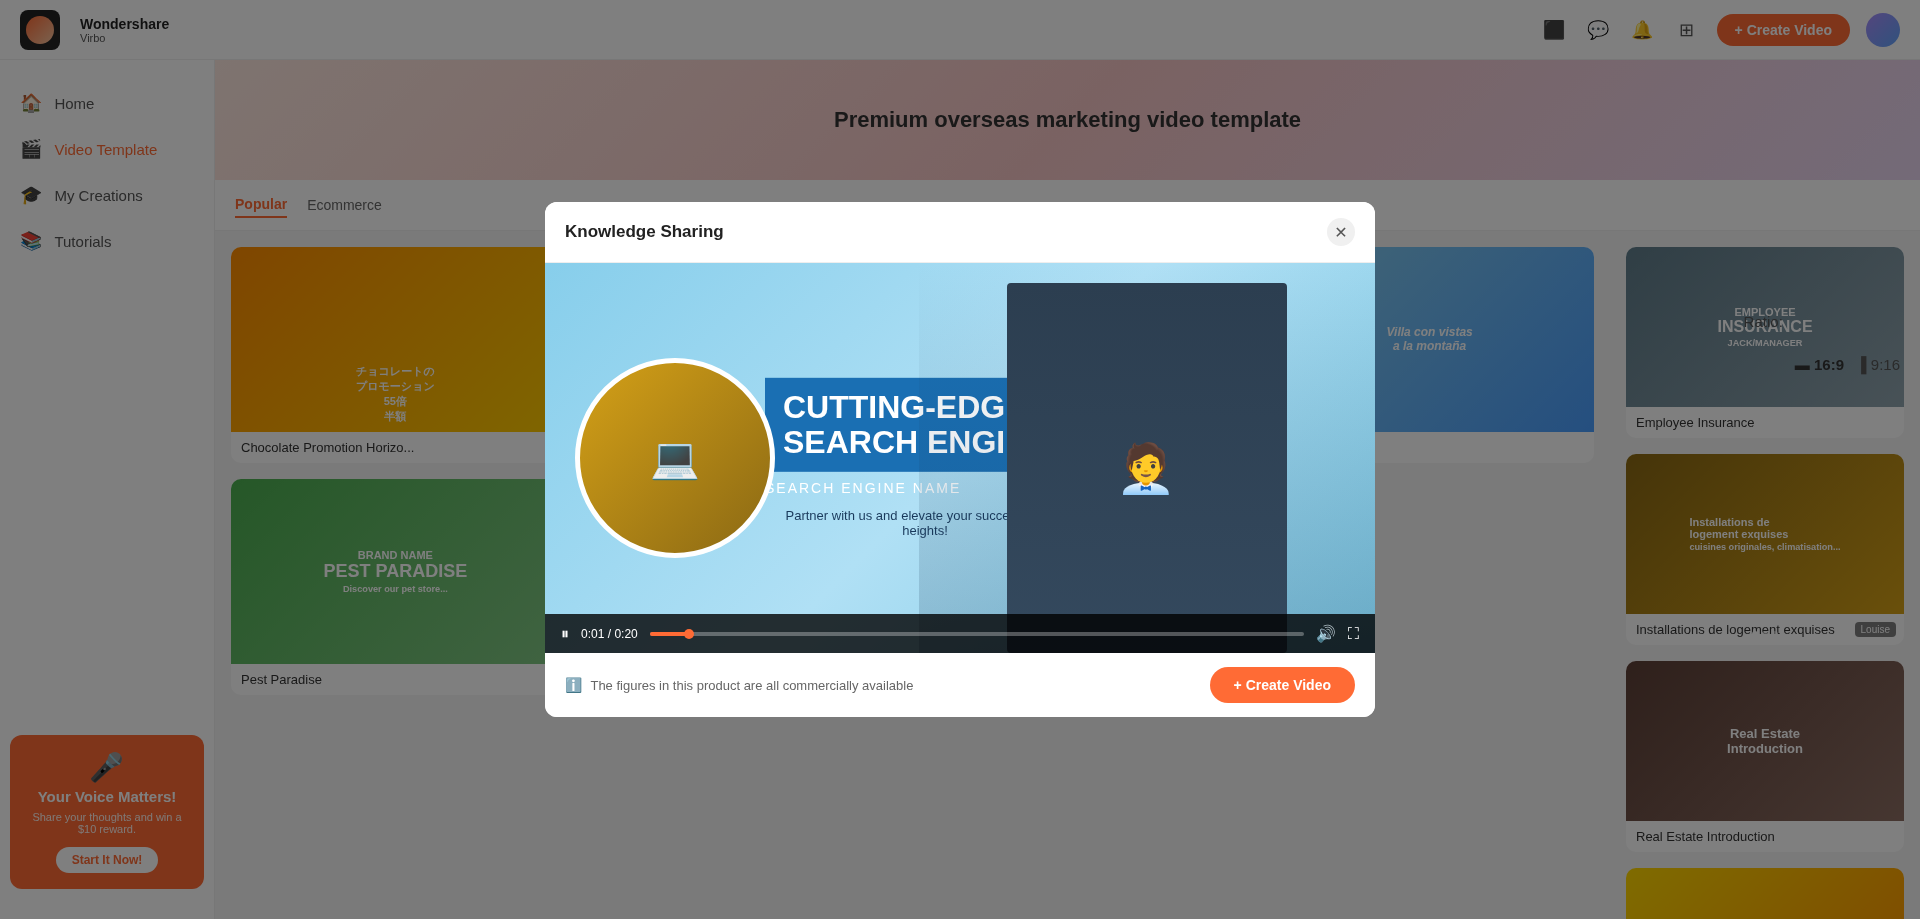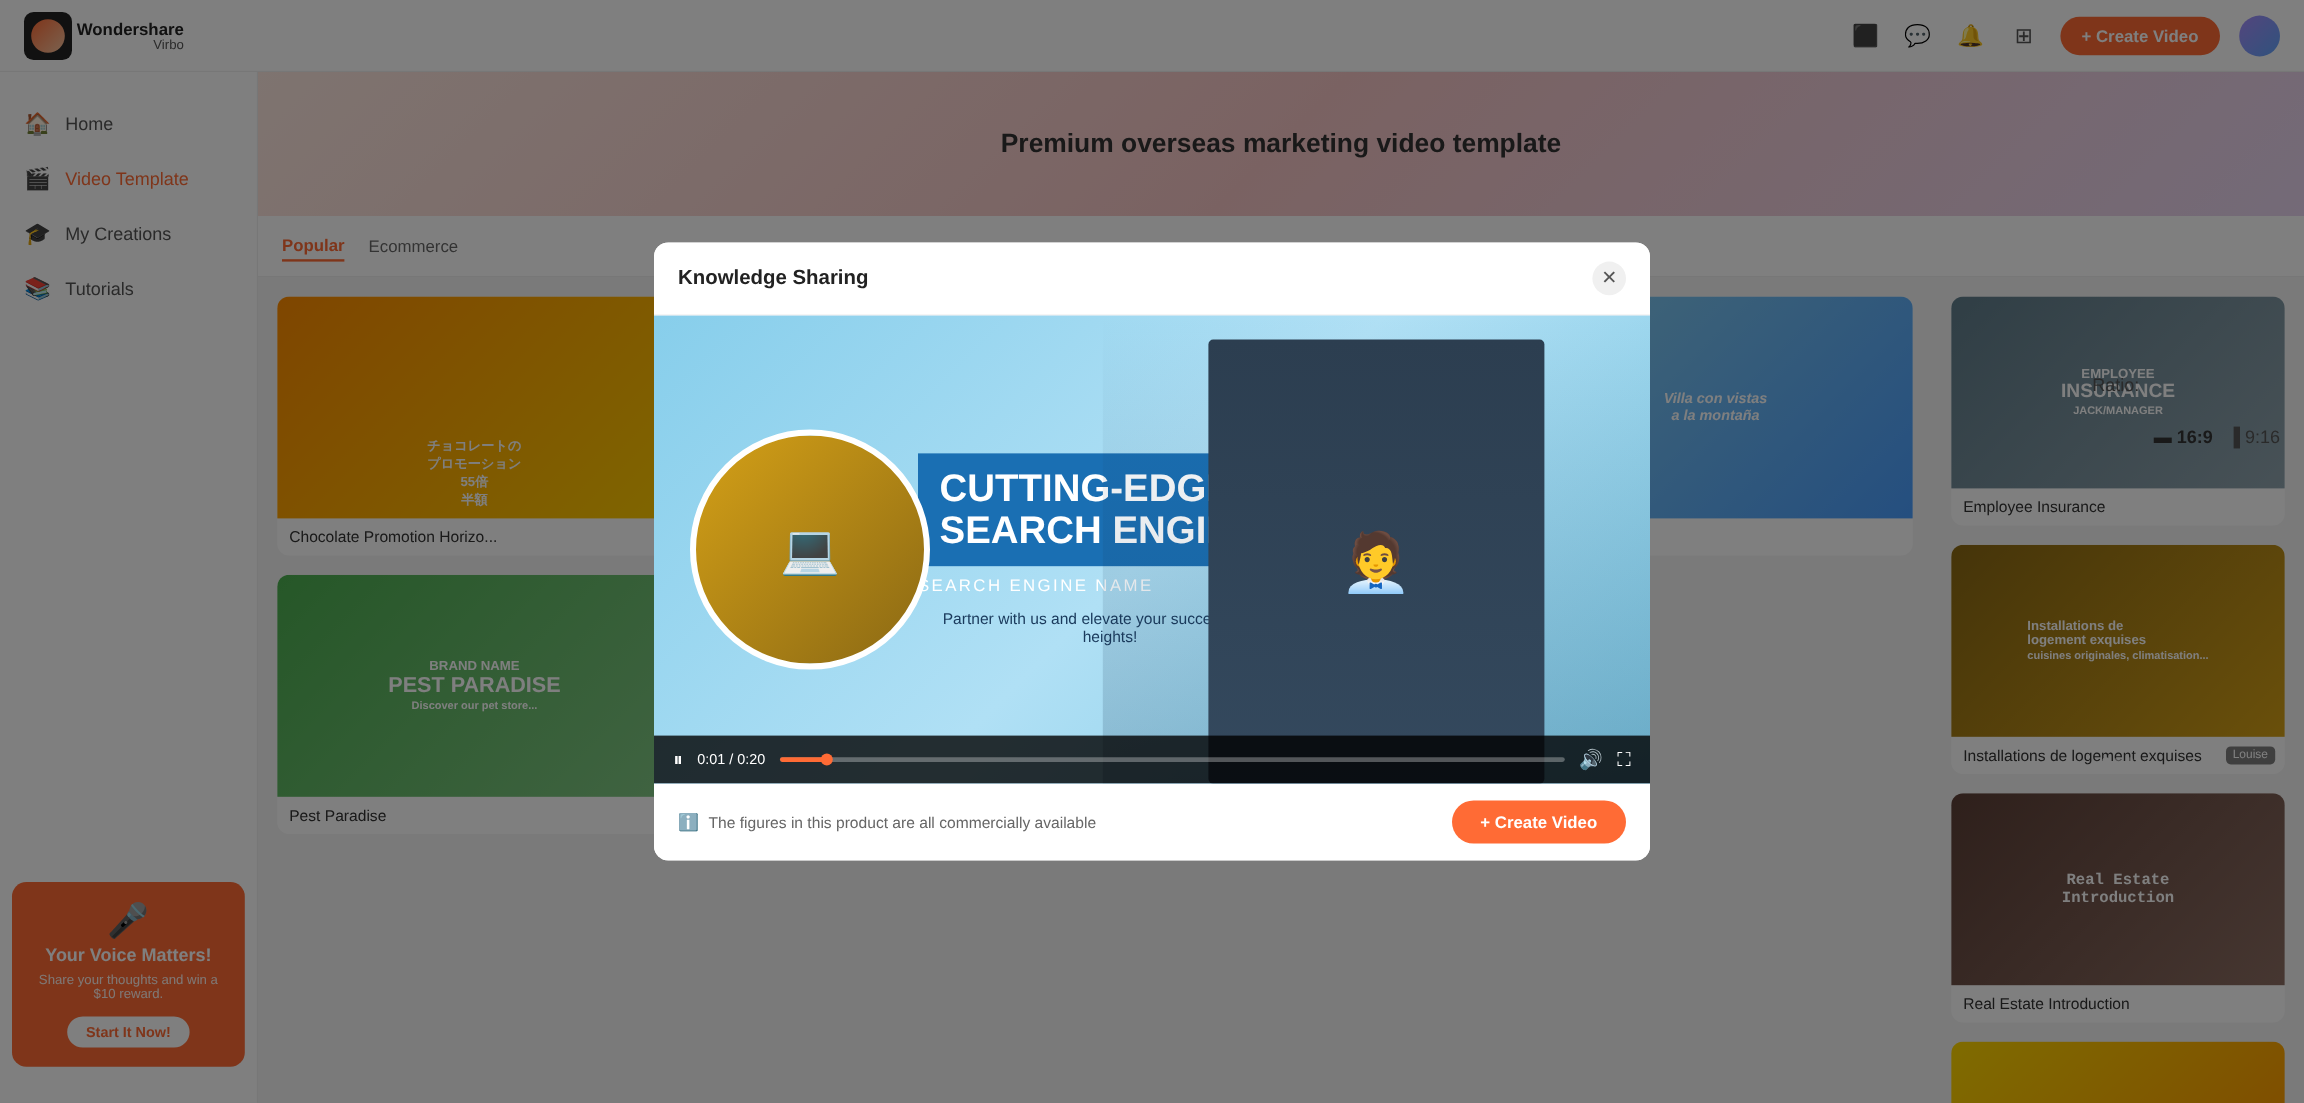--- a/index.html
+++ b/index.html
@@ -5,21 +5,21 @@
     * { box-sizing: border-box; margin: 0; padding: 0; }
     body { font-family: -apple-system, BlinkMacSystemFont, 'Segoe UI', sans-serif; background: #f5f5f5; overflow: hidden; width: 1920px; height: 919px; }
 
     
     .header {
       position: fixed; top: 0; left: 0; right: 0; height: 60px;
       background: #fff; display: flex; align-items: center;
       justify-content: space-between; padding: 0 20px;
       border-bottom: 1px solid #eee; z-index: 100;
     }
-    .header-left { display: flex; align-items: center; gap: 4px; text-align: right; }
+    .header-left { display: flex; align-items: center; gap: 20px; }
     .logo-icon { width: 40px; height: 40px; background: #222; border-radius: 8px; display: flex; align-items: center; justify-content: center; }
     .logo-inner { width: 28px; height: 28px; border-radius: 50%; background: linear-gradient(135deg, #ff6b35, #f7c59f); display: flex; align-items: center; justify-content: center; }
     .logo-text { font-size: 14px; font-weight: 700; color: #222; }
     .logo-sub { font-size: 11px; color: #555; }
     .header-right { display: flex; align-items: center; gap: 16px; }
     .header-icon { width: 28px; height: 28px; display: flex; align-items: center; justify-content: center; cursor: pointer; color: #555; font-size: 18px; }
     .create-video-btn {
       background: #ff6b35; color: #fff; border: none; border-radius: 20px;
       padding: 8px 18px; font-size: 14px; font-weight: 600; cursor: pointer;
       display: flex; align-items: center; gap: 6px;
@@ -80,21 +80,21 @@
     
     .thumb-choco { background: linear-gradient(135deg, #ff8c00, #ffcc00); display:flex; align-items:flex-end; justify-content:center; color:#fff; font-weight:700; font-size:12px; text-align:center; }
     .thumb-cosmetics { background: linear-gradient(135deg, #ffb7c5, #ff69b4); display:flex; align-items:center; justify-content:center; color:#fff; font-weight:700; font-size:11px; text-align:center; padding:8px; }
     .thumb-makeup { background: linear-gradient(135deg, #e91e8c, #ff6b9d); display:flex; align-items:center; justify-content:center; color:#fff; font-weight:700; font-size:11px; text-align:center; padding:8px; }
     .thumb-villa { background: linear-gradient(135deg, #87ceeb, #4a9eff); display:flex; align-items:center; justify-content:center; color:#fff; font-weight:700; font-size:12px; text-align:center; }
     .thumb-pest { background: linear-gradient(135deg, #4CAF50, #81C784); display:flex; align-items:center; justify-content:center; color:#fff; font-weight:700; font-size:12px; text-align:center; }
     .thumb-brand { background: linear-gradient(135deg, #9C27B0, #E91E63); display:flex; align-items:center; justify-content:center; color:#fff; font-weight:700; font-size:12px; text-align:center; }
     .thumb-employee { background: linear-gradient(135deg, #607D8B, #90A4AE); display:flex; align-items:center; justify-content:center; color:#fff; font-weight:700; font-size:12px; text-align:center; }
     .thumb-logement { background: linear-gradient(135deg, #8B6914, #D4A017); display:flex; align-items:center; justify-content:center; color:#fff; font-weight:700; font-size:11px; text-align:center; padding:8px; }
     .thumb-jewelry { background: linear-gradient(135deg, #FFD700, #FF8C00); display:flex; align-items:center; justify-content:center; color:#fff; font-weight:700; font-size:12px; text-align:center; }
-    .thumb-realestate { background: linear-gradient(135deg, #5D4037, #8D6E63); display:flex; align-items:center; justify-content:center; color:#fff; font-weight:700; font-size:12px; text-align:center;font-family:Liberation Mono, monospace; }
+    .thumb-realestate { background: linear-gradient(135deg, #5D4037, #8D6E63); display:flex; align-items:center; justify-content:center; color:#fff; font-weight:700; font-size:12px; text-align:center; }
 
     
     .content-area { display: flex; }
     .left-content { flex: 1; }
     .right-sidebar { width: 310px; padding: 16px; display: flex; flex-direction: column; gap: 16px; flex-shrink: 0; }
     .right-card { background: #fff; border-radius: 10px; overflow: hidden; cursor: pointer; }
     .right-card-thumb { width: 100%; height: 160px; display: flex; align-items: center; justify-content: center; }
     .right-card-label { padding: 8px 10px; font-size: 13px; color: #333; font-weight: 500; }
 
     

